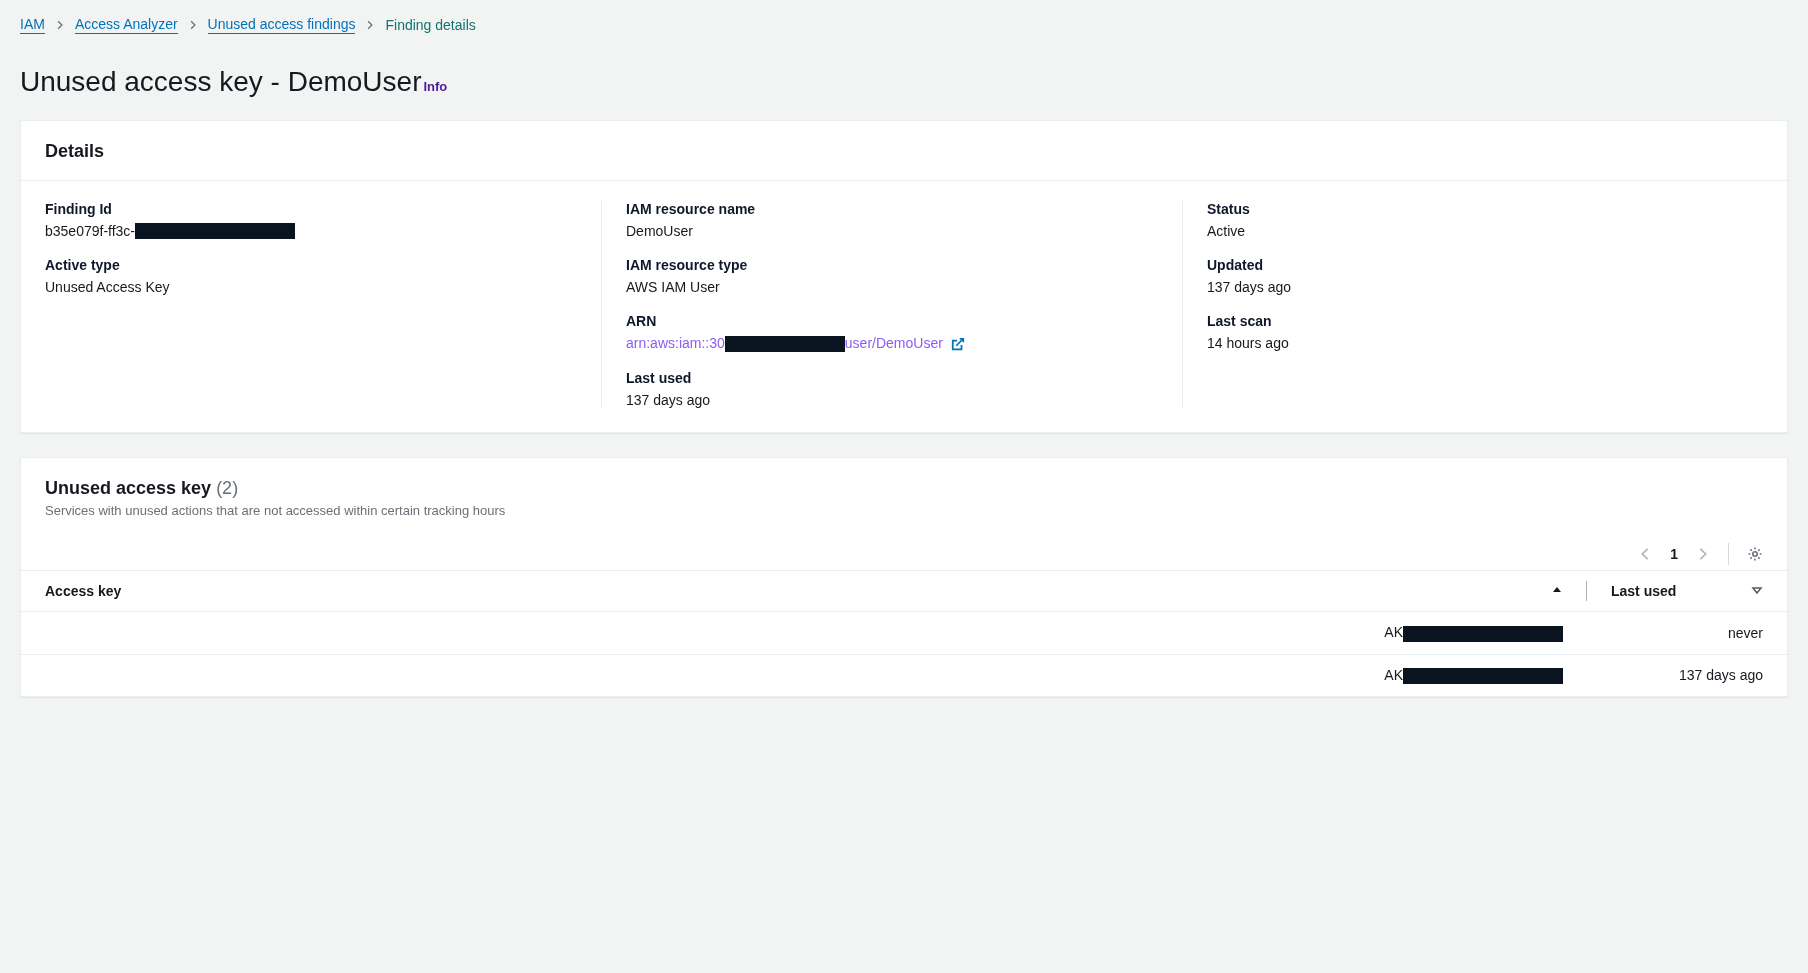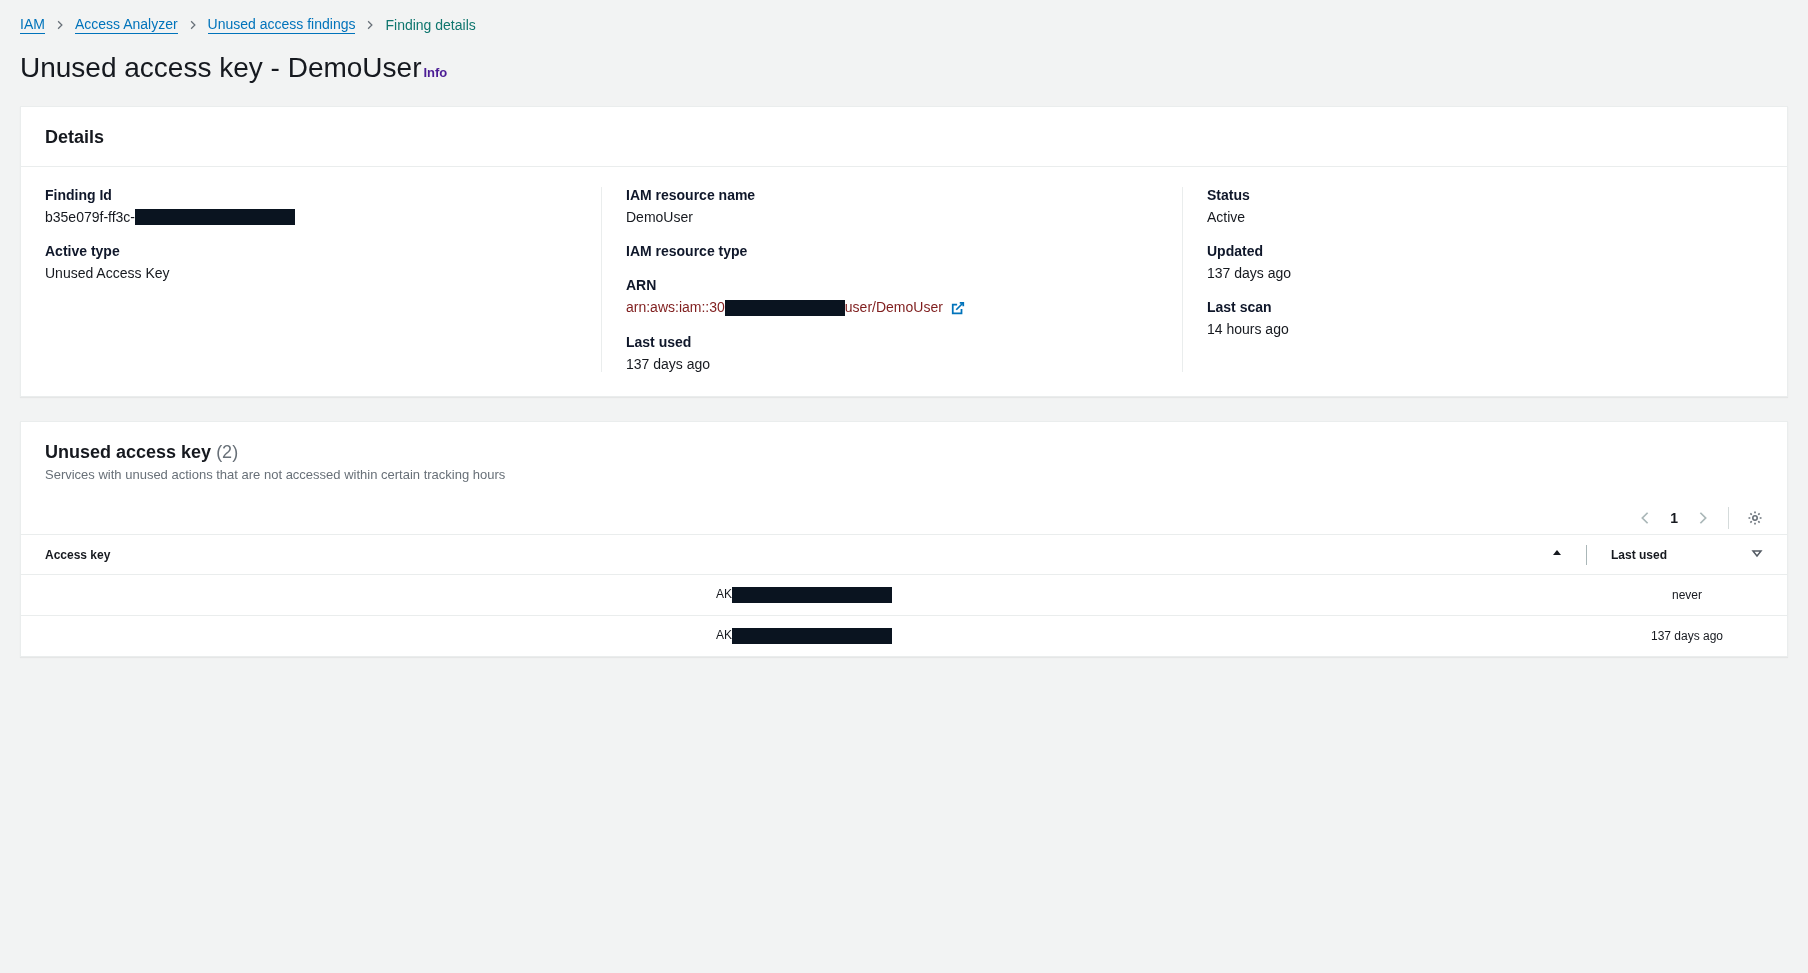--- a/index.html
+++ b/index.html
@@ -8,21 +8,21 @@
       background: #f2f3f3;
       color: #16191f;
       font-size: 14px;
       padding: 16px 20px;
     }
     a { text-decoration: none; }
     .breadcrumb {
       display: flex;
       align-items: center;
       gap: 10px;
-      margin-bottom: 18px;
+      margin-bottom: 32px;
       flex-wrap: wrap;
     }
     .breadcrumb a {
       color: #0073bb;
       font-size: 14px;
       border-bottom: 1px solid #0073bb;
       padding-bottom: 1px;
     }
     .breadcrumb .current {
       color: #0f766e;
@@ -95,21 +95,21 @@
     }
     .redact {
       display: inline-block;
       background: #0a1420;
       height: 16px;
       vertical-align: middle;
     }
     .redact-160 { width: 160px; }
     .redact-120 { width: 120px; }
     .arn-link {
-      color: #7f1d1d;
+      color: #8b5cf6;
     }
     .ext-icon {
       color: #0073bb;
       margin-left: 8px;
       display: inline-flex;
     }
     .panel-header.noborder {
       border-bottom: none;
     }
     .count-gray { color: #687078; font-weight: 400;}
@@ -136,23 +136,23 @@
     .toolbar .divider {
       width: 1px;
       height: 22px;
       background: #d5dbdb;
     }
     table {
       width: 100%;
       border-collapse: collapse;
     }
     th, td {
-      text-align: center;
+      text-align: right;
       padding: 12px 24px;
-      font-size: 12px;
+      font-size: 14px;
     }
     thead th {
       font-weight: 700;
       border-top: 1px solid #eaeded;
       border-bottom: 1px solid #eaeded;
       position: relative;
     }
     tbody tr {
       border-bottom: 1px solid #eaeded;
     }
@@ -223,20 +223,21 @@
         <div class="field-value">Unused Access Key</div>
       </div>
     </div>
     <div class="details-col">
       <div class="field">
         <div class="field-label">IAM resource name</div>
         <div class="field-value">DemoUser</div>
       </div>
       <div class="field">
         <div class="field-label">IAM resource type</div>
+        <div class="field-value">AWS IAM User</div>
       </div>
       <div class="field">
         <div class="field-label">ARN</div>
         <div class="field-value">
           <a href="#" class="arn-link">
             <span>arn:aws:iam::30</span><span class="redact redact-120"></span><span>user/DemoUser</span>
           </a>
           <span class="ext-icon">
             <svg width="14" height="14" viewBox="0 0 16 16" fill="none" stroke="currentColor" stroke-width="2">
               <path d="M10 2h4v4"></path>

